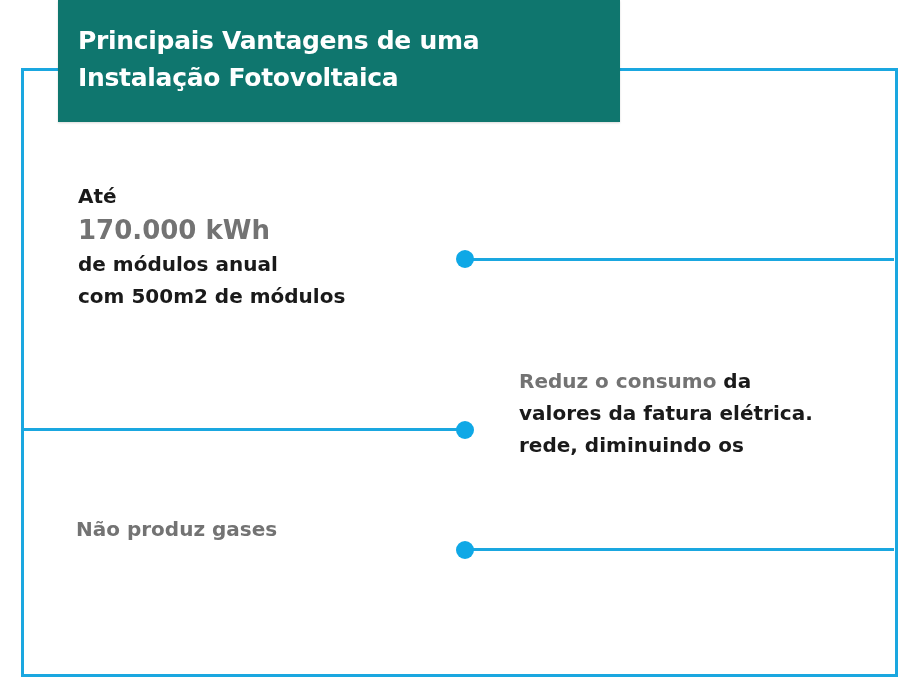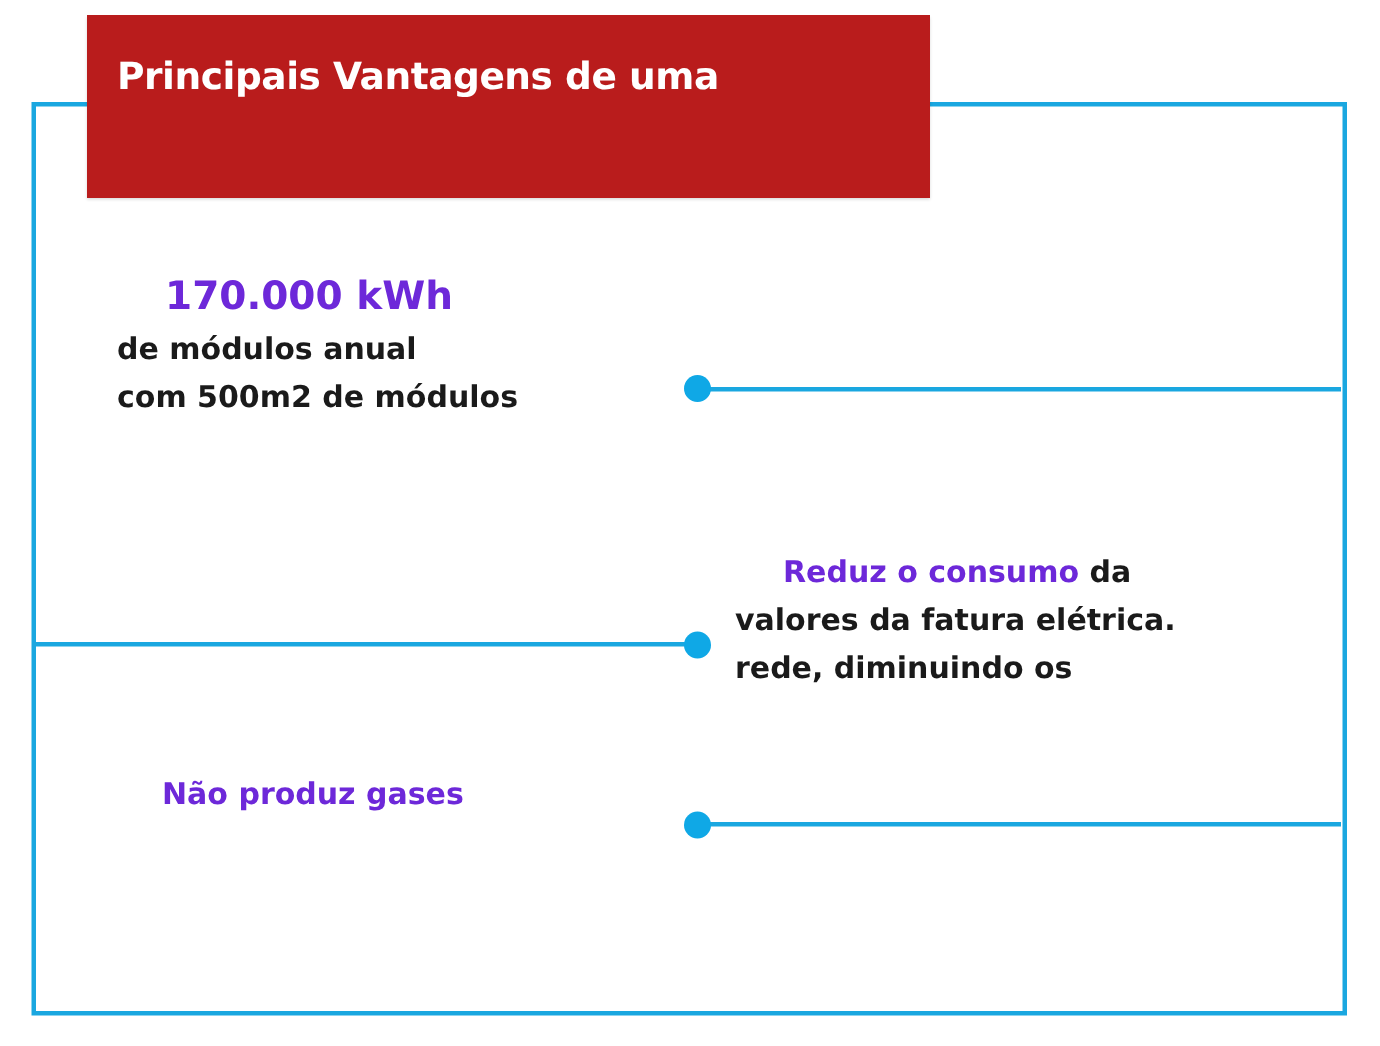--- a/index.html
+++ b/index.html
@@ -6,59 +6,61 @@
     body {
       width: 920px; height: 697px; position: relative; overflow: hidden;
       background: #ffffff;
       font-family: "DejaVu Sans", sans-serif;
     }
     .frame {
       position: absolute; left: 21px; top: 68px; width: 871px; height: 603px;
       border: 3px solid #1aa7e0; box-sizing: content-box;
     }
     .title-box {
-      position: absolute; left: 58px; top: 10px; width: 562px; height: 122px;
-      background: #b91c1c; box-sizing: border-box; padding: 22px 0 0 20px;
+      position: absolute; left: 58px; top: 0; width: 562px; height: 122px;
+      background: #0f766e; box-sizing: border-box; padding: 22px 0 0 20px;
       box-shadow: 0 1px 2px rgba(0,0,0,0.15);
     }
     .title-box .line {
       display: block; color: #ffffff; font-weight: bold; font-size: 25px;
       line-height: 37px; letter-spacing: -0.3px;
     }
     .hline { position: absolute; height: 3px; background: #1aa7e0; }
     .dot { position: absolute; width: 18px; height: 18px; border-radius: 50%; background: #0fa8e6; }
     .block { position: absolute; color: #1a1a1a; font-weight: bold; font-size: 20px; line-height: 32px; }
-    .accent { color: #6d28d9; margin-left: 32px; }
+    .accent { color: #737373; }
     .big { font-size: 26px; line-height: 36px; }
   </style>
 </head>
 <body>
 
 <div class="frame"></div>
 
 <div class="title-box">
   <span class="line">Principais Vantagens de uma</span>
+  <span class="line">Instalação Fotovoltaica</span>
 </div>
 
 <div class="hline" style="left:466px; top:258px; width:428px;"></div>
 <div class="dot" style="left:456px; top:250px;"></div>
 
 <div class="hline" style="left:22px; top:428px; width:444px;"></div>
 <div class="dot" style="left:456px; top:421px;"></div>
 
 <div class="hline" style="left:466px; top:548px; width:428px;"></div>
 <div class="dot" style="left:456px; top:541px;"></div>
 
 <div class="block" style="left:78px; top:180px;">
+  <div>Até</div>
   <div class="accent big">170.000 kWh</div>
   <div>de módulos anual</div>
   <div>com 500m2 de módulos</div>
 </div>
 
-<div class="block" style="left:490px; top:365px;">
+<div class="block" style="left:519px; top:365px;">
   <div>
     <span class="accent">Reduz o consumo</span><span> da</span>
   </div>
   <div>valores da fatura elétrica.</div>
   <div>rede, diminuindo os</div>
 </div>
 
 <div class="block" style="left:76px; top:513px;">
   <div class="accent">Não produz gases</div>
 </div>

